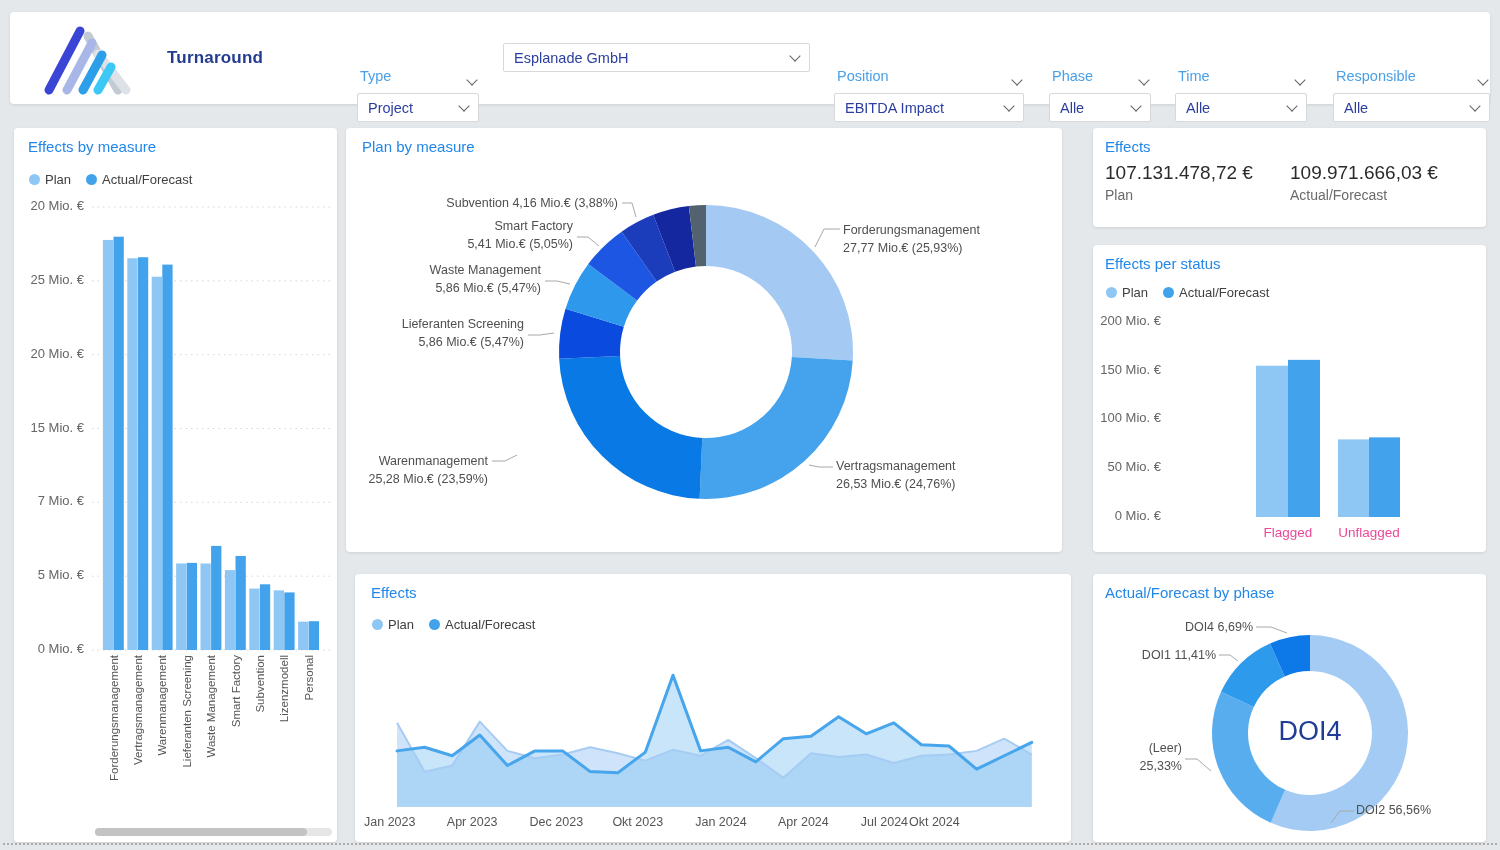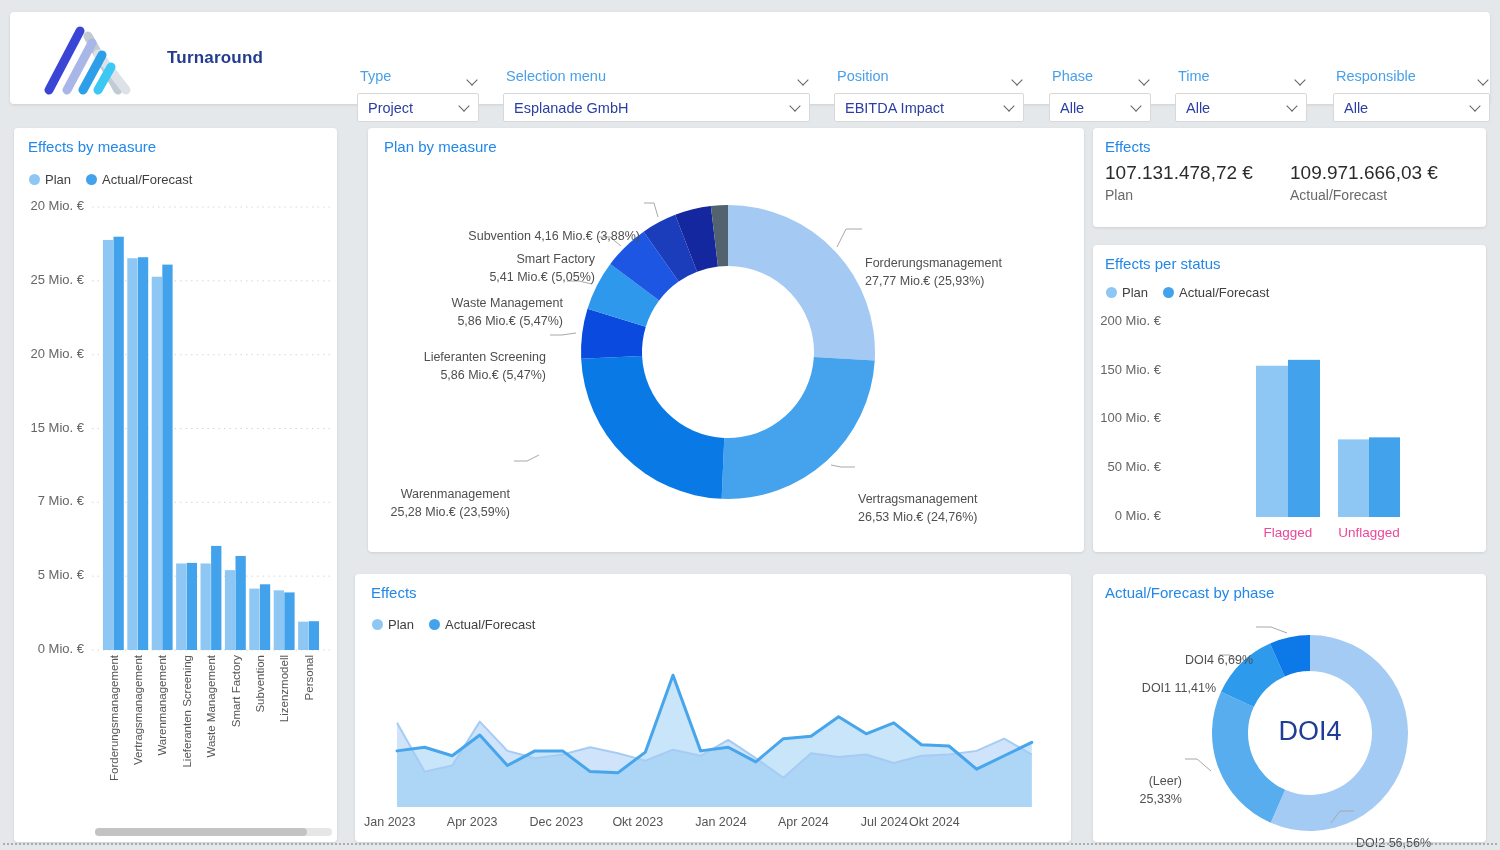--- a/index.html
+++ b/index.html
@@ -23,21 +23,21 @@
   .panel-title { position:absolute; left:14px; top:10px; font-size:15px; color:#2287E8; }
   .legend { position:absolute; display:flex; gap:15px; align-items:center; font-size:13px; color:#404040; white-space:nowrap; }
   .litem { display:flex; align-items:center; gap:5px; }
   .dot { width:11px; height:11px; border-radius:50%; }
   svg.chart { position:absolute; left:0; top:0; }
 
   .tick { position:absolute; font-size:13px; color:#666; text-align:right; width:64px; white-space:nowrap; }
   .cat  { position:absolute; font-size:13.5px; color:#ec4899; text-align:center; width:84px; }
   .xtick{ position:absolute; font-size:12.5px; color:#555; text-align:left; width:70px; top:241px; }
 
-  .co { position:absolute; font-size:12.5px; color:#4F4F4F; line-height:18px; white-space:nowrap;margin-top:33px; }
+  .co { position:absolute; font-size:12.5px; color:#4F4F4F; line-height:18px; white-space:nowrap; }
   .co span { display:block; }
   .co.right { text-align:right; }
   .co.inline span { display:inline; }
 
   
   .kpi-val { position:absolute; top:34px; font-size:19px; color:#2B2B2B; }
   .kpi-lab { position:absolute; top:59px; font-size:14px; color:#6A6A6A; }
 
   
   .donut-center { position:absolute; left:157px; top:142px; width:120px; text-align:center;
@@ -71,24 +71,20 @@
       <div class="frow">
           <span>Type</span>
           <span class="chev"></span>
         </div>
       <div class="fbox">
           <span>Project</span>
           <span class="chev"></span>
         </div>
     </div>
     <div class="filter" style="left:493px;width:307px">
-      <div class="frow">
-          <span>Selection menu</span>
-          <span class="chev"></span>
-        </div>
       <div class="fbox">
           <span>Esplanade GmbH</span>
           <span class="chev"></span>
         </div>
     </div>
     <div class="filter" style="left:824px;width:190px">
       <div class="frow">
           <span>Position</span>
           <span class="chev"></span>
         </div>
@@ -184,21 +180,21 @@
         <div class="tick" style="left:6px;top:291.51px">15 Mio. €</div>
         <div class="tick" style="left:6px;top:217.68px">20 Mio. €</div>
         <div class="tick" style="left:6px;top:143.85000000000002px">25 Mio. €</div>
         <div class="tick" style="left:6px;top:70.01999999999998px">20 Mio. €</div>
       </div>
     <div class="sb-track">
         <div class="sb-thumb"></div>
       </div>
   </div>
 
-  <div class="card" id="p-pbm" style="left:368px;top:128px;width:716px;height:424px">
+  <div class="card" id="p-pbm" style="left:346px;top:128px;width:716px;height:424px">
     <div class="panel-title" style="left:16px">Plan by measure</div>
     <svg class="chart" id="svg-pbm" width="716" height="424">
         <path d="M360,77 A147,147 0 0 1 506.7491065087107,232.58485520524758 L445.8532187738036,229.02243229694756 A86,86 0 0 0 360,138 Z" fill="#A4C9F2"></path>
         <path d="M506.7491065087107,232.58485520524758 A147,147 0 0 1 353.6289613801407,370.86187342841663 L356.27272570538844,309.919191257441 A86,86 0 0 0 445.8532187738036,229.02243229694756 Z" fill="#45A3ED"></path>
         <path d="M353.6289613801407,370.86187342841663 A147,147 0 0 1 213.15039659361557,230.64785524719102 L274.0879871227955,227.88922143713216 A86,86 0 0 0 356.27272570538844,309.919191257441 Z" fill="#0879E5"></path>
         <path d="M213.15039659361557,230.64785524719102 A147,147 0 0 1 219.4984268246455,180.7760721908512 L277.8018007273436,198.7125320300218 A86,86 0 0 0 274.0879871227955,227.88922143713216 Z" fill="#0A4ADF"></path>
         <path d="M219.4984268246455,180.7760721908512 A147,147 0 0 1 242.2801946154692,135.9599669455526 L291.12990977503637,172.49358610420086 A86,86 0 0 0 277.8018007273436,198.7125320300218 Z" fill="#2D98EC"></path>
         <path d="M242.2801946154692,135.9599669455526 A147,147 0 0 1 275.62542788546494,103.62586830847285 L310.6380054295917,153.5770386022358 A86,86 0 0 0 291.12990977503637,172.49358610420086 Z" fill="#1E56E4"></path>
         <path d="M275.62542788546494,103.62586830847285 A147,147 0 0 1 307.1762267871341,86.8189190028169 L329.09629594349343,143.74440159348472 A86,86 0 0 0 310.6380054295917,153.5770386022358 Z" fill="#1B3DBC"></path>
         <path d="M307.1762267871341,86.8189190028169 A147,147 0 0 1 342.85959413773145,78.0027175359873 L349.97227956357074,138.58662386459122 A86,86 0 0 0 329.09629594349343,143.74440159348472 Z" fill="#14279E"></path>

